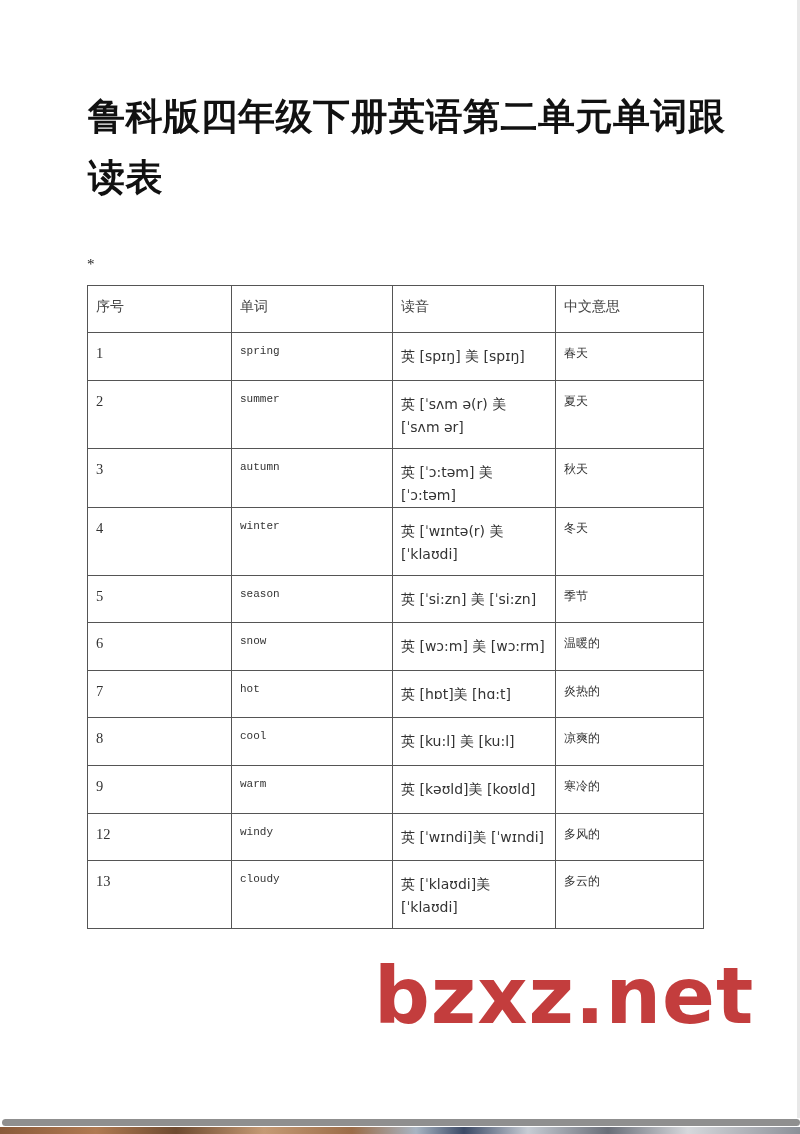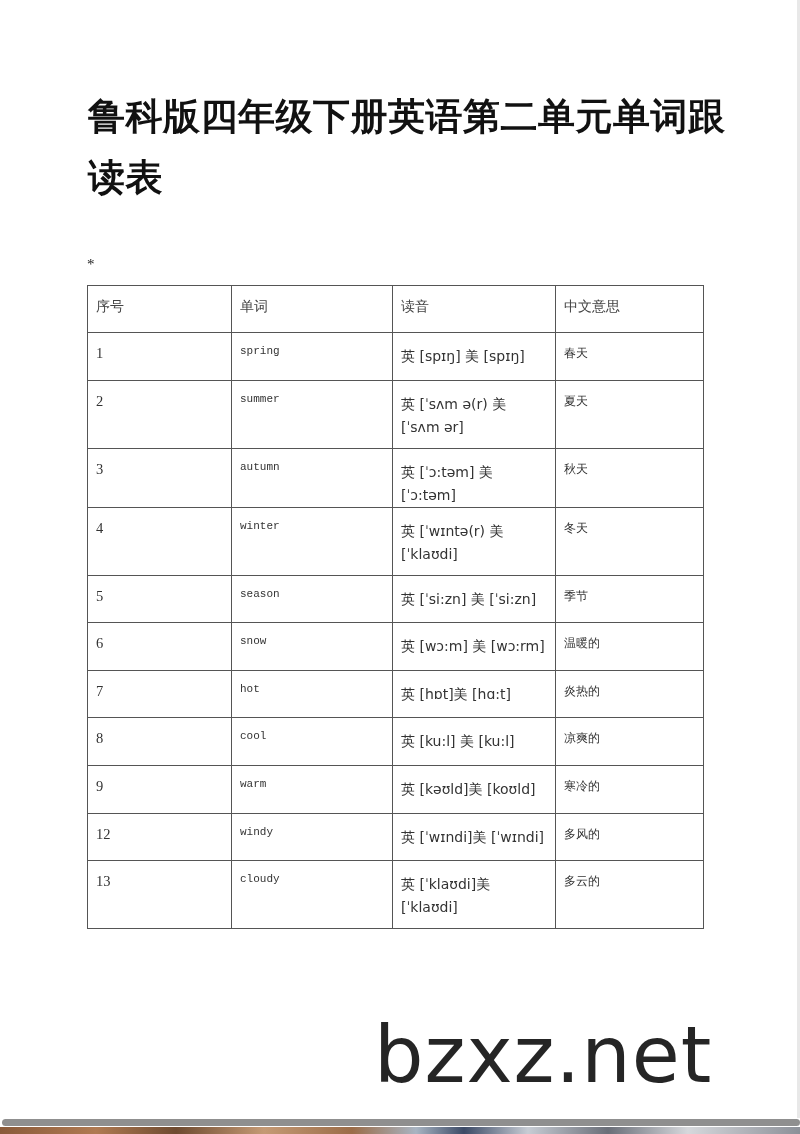--- a/index.html
+++ b/index.html
@@ -91,26 +91,26 @@
     td.mean {
       font-family: "DejaVu Sans", sans-serif;
       font-size: 12px;
       color: #333;
     }
     tr.r-short td { height: 47.6px; }
     tr.r-tall td { height: 68px; }
     .watermark {
       position: absolute;
       left: 374px;
-      top: 1010px;
-      font-family: "DejaVu Sans", sans-serif;
-      font-weight: normal;
+      top: 951px;
+      font-family: "DejaVu Sans", sans-serif;
+      font-weight: bold;
       font-size: 78px;
       letter-spacing: 1px;
-      color: #000000;
+      color: #b91c1c;
       opacity: 0.85;
       pointer-events: none;
       white-space: nowrap;
     }
     .scrollbar {
       position: absolute;
       left: 2px;
       top: 1119px;
       width: 798px;
       height: 7px;

